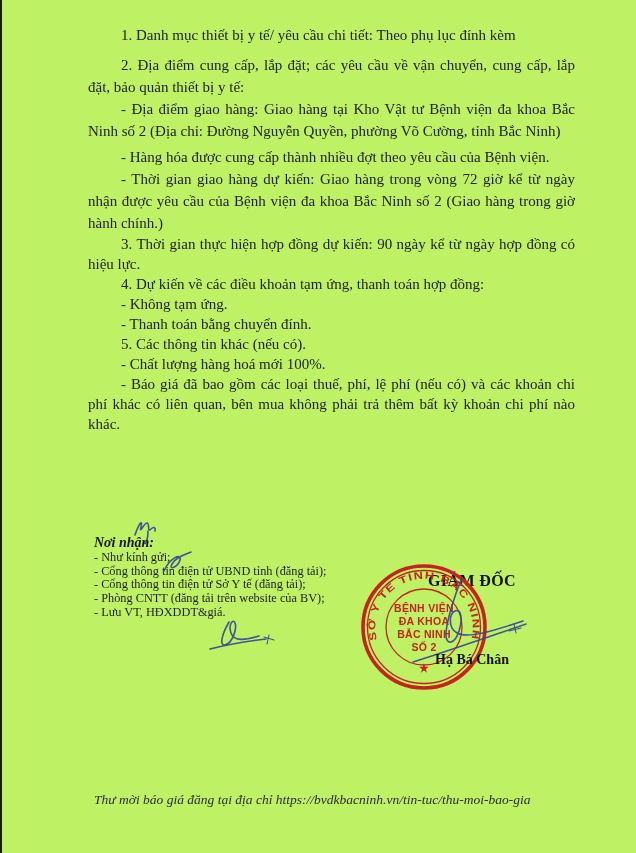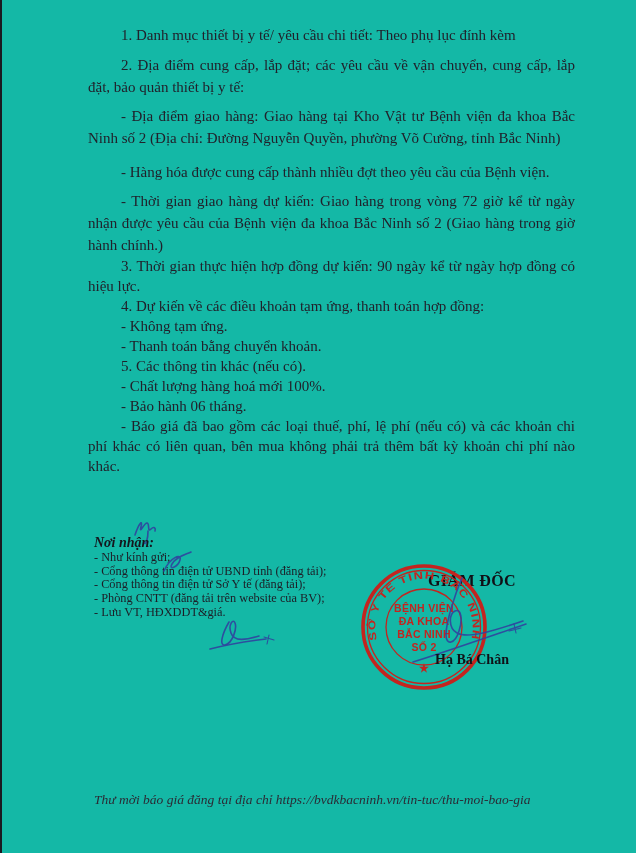--- a/index.html
+++ b/index.html
@@ -1,40 +1,40 @@
 <!DOCTYPE html>
 <html><head>
 <meta charset="utf-8">
 <style>
   html,body{margin:0;padding:0;background:#ffffff;}
   .page{
     position:relative;
     width:636px;height:853px;
-    background:#14b8a6;
+    background:#bef264;
     font-family:"Liberation Serif", serif;
     color:#21212b;
     overflow:hidden;
   }
   .edge{
     position:absolute;left:0;top:0;width:2px;height:853px;
     background:#1a1a21;
   }
   .doc{
     position:absolute;left:88px;top:24px;width:487px;
   }
   .doc p{
     margin:0;
     font-size:15px;
     line-height:22px;
     text-align:justify;
     text-indent:33px;
   }
   .doc p.mt8{margin-top:8px}
-  .doc p.mt7{margin-top:7px}
-  .doc p.mt6{margin-top:12px}
+  .doc p.mt7{}
+  .doc p.mt6{margin-top:4px}
   .doc p.lh20{line-height:20px}
   .recipients{
     position:absolute;left:94px;top:533px;width:290px;
   }
   .rec-title{
     font-weight:bold;font-style:italic;font-size:14px;color:#15151d;
   }
   .rec-items{margin-top:0;}
   .rec-items div{
     font-size:12.3px;line-height:13.7px;color:#1d1d26;
@@ -78,24 +78,23 @@
 
   <div class="doc">
     <p>1. Danh mục thiết bị y tế/ yêu cầu chi tiết: Theo phụ lục đính kèm</p>
     <p class="mt8">2. Địa điểm cung cấp, lắp đặt; các yêu cầu về vận chuyển, cung cấp, lắp đặt, bảo quản thiết bị y tế:</p>
     <p class="mt7">- Địa điểm giao hàng: Giao hàng tại Kho Vật tư Bệnh viện đa khoa Bắc Ninh số 2 (Địa chỉ: Đường Nguyễn Quyền, phường Võ Cường, tỉnh Bắc Ninh)</p>
     <p class="mt6">- Hàng hóa được cung cấp thành nhiều đợt theo yêu cầu của Bệnh viện.</p>
     <p class="mt7">- Thời gian giao hàng dự kiến: Giao hàng trong vòng 72 giờ kể từ ngày nhận được yêu cầu của Bệnh viện đa khoa Bắc Ninh số 2 (Giao hàng trong giờ hành chính.)</p>
     <p class="lh20">3. Thời gian thực hiện hợp đồng dự kiến: 90 ngày kể từ ngày hợp đồng có hiệu lực.</p>
     <p class="lh20">4. Dự kiến về các điều khoản tạm ứng, thanh toán hợp đồng:</p>
     <p class="lh20">- Không tạm ứng.</p>
-    <p class="lh20">- Thanh toán bằng chuyển khoản.</p>
+    <p class="lh20">- Thanh toán bằng chuyển đính.</p>
     <p class="lh20">5. Các thông tin khác (nếu có).</p>
     <p class="lh20">- Chất lượng hàng hoá mới 100%.</p>
-    <p class="lh20">- Bảo hành 06 tháng.</p>
     <p class="lh20">- Báo giá đã bao gồm các loại thuế, phí, lệ phí (nếu có) và các khoản chi phí khác có liên quan, bên mua không phải trả thêm bất kỳ khoản chi phí nào khác.</p>
   </div>
 
   <svg class="ink" style="left:128px;top:513px;" width="42" height="36" viewBox="0 0 42 36">
     <path d="M7,22 C11,10 15,6 13,14 C11,22 16,10 19,10 C22,10 19,20 23,16 C26,13 28,15 27,18 M20,18 C20,26 18,32 16,30"></path>
   </svg>
 
   <div class="recipients">
     <span class="rec-title">Nơi nhận:</span>
     <div class="rec-items">

